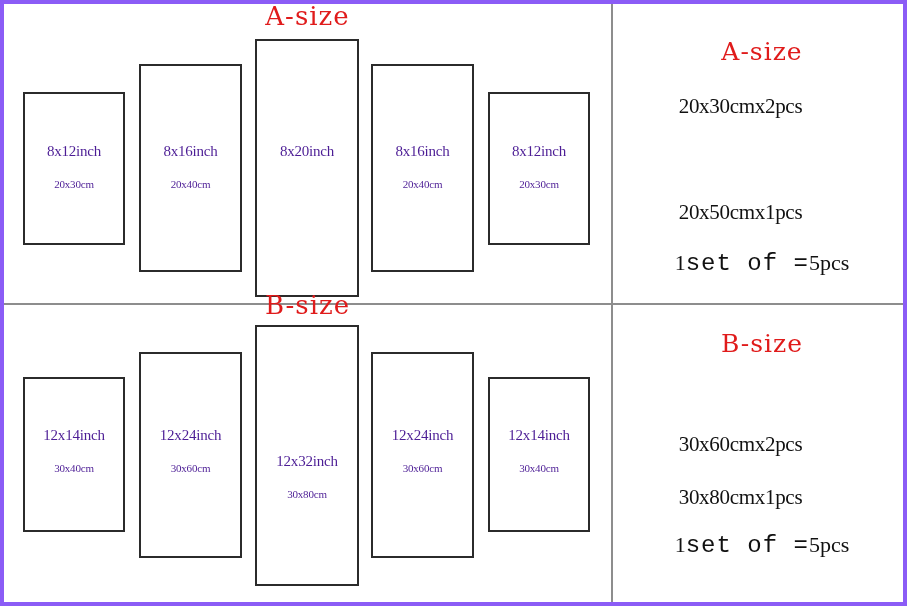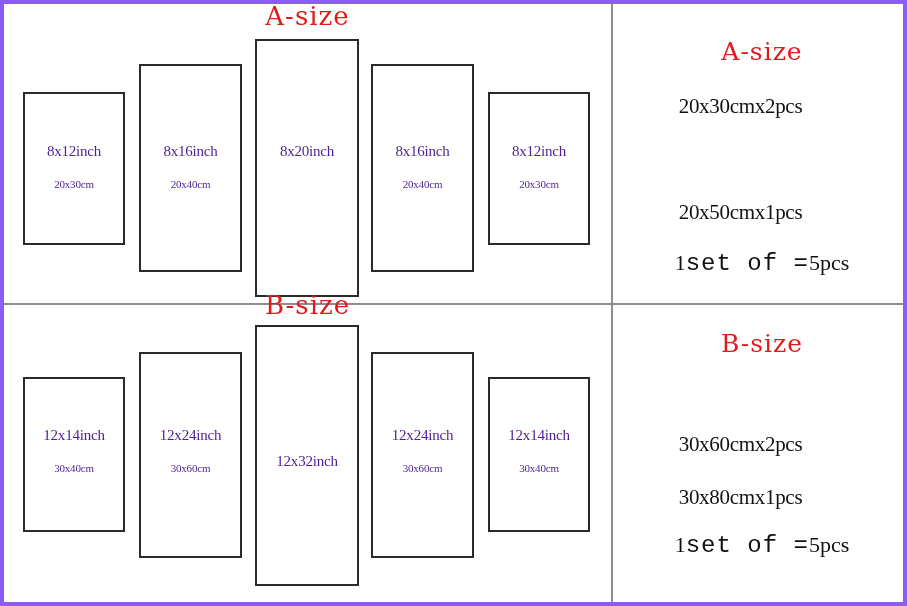--- a/index.html
+++ b/index.html
@@ -223,20 +223,21 @@
       <div class="panel" id="b-panel-1">
         <div class="panel-labels" style="top:71px;">
           <div class="line-inch">12x24inch</div>
           <div class="line-cm">30x60cm</div>
         </div>
       </div>
 
       <div class="panel" id="b-panel-2">
         <div class="panel-labels" style="top:98px;margin-top:26px;">
           <div class="line-inch">12x32inch</div>
+          <div class="line-cm">30x80cm</div>
         </div>
       </div>
 
       <div class="panel" id="b-panel-3">
         <div class="panel-labels" style="top:71px;">
           <div class="line-inch">12x24inch</div>
           <div class="line-cm">30x60cm</div>
         </div>
       </div>
 

